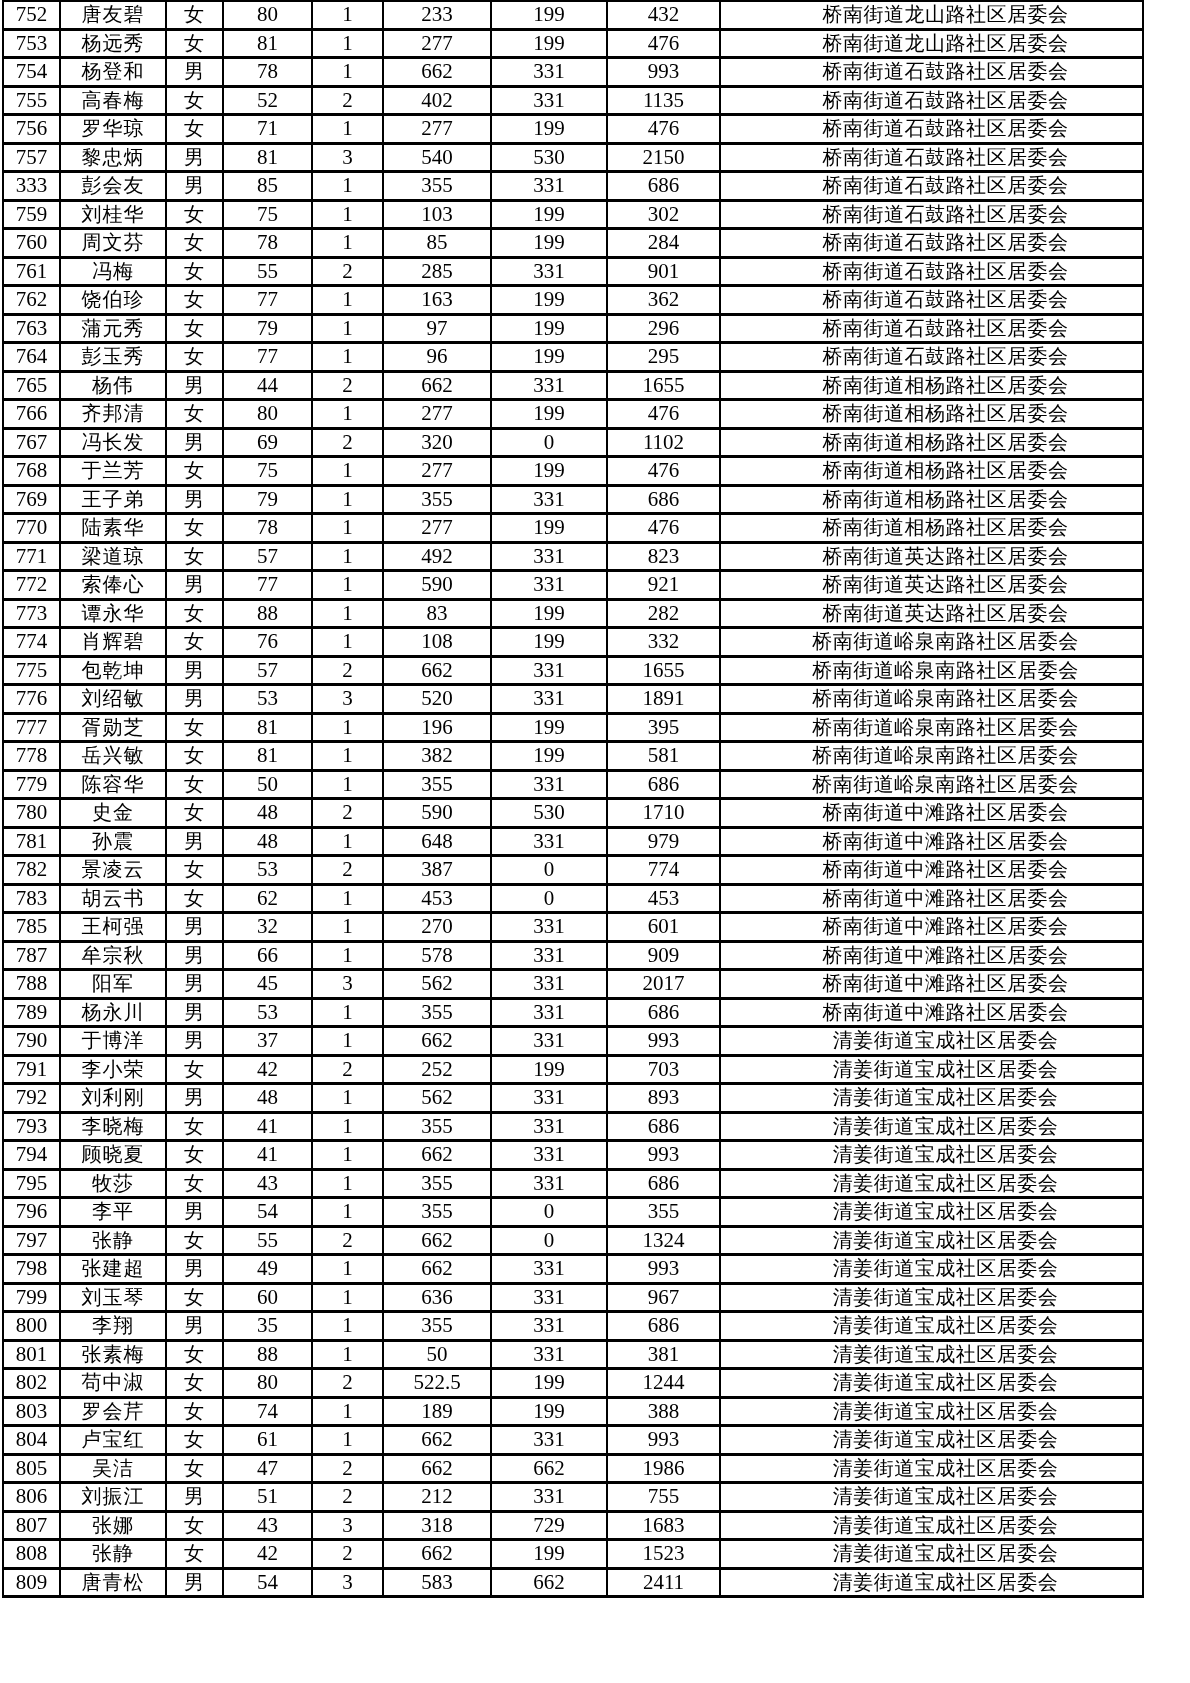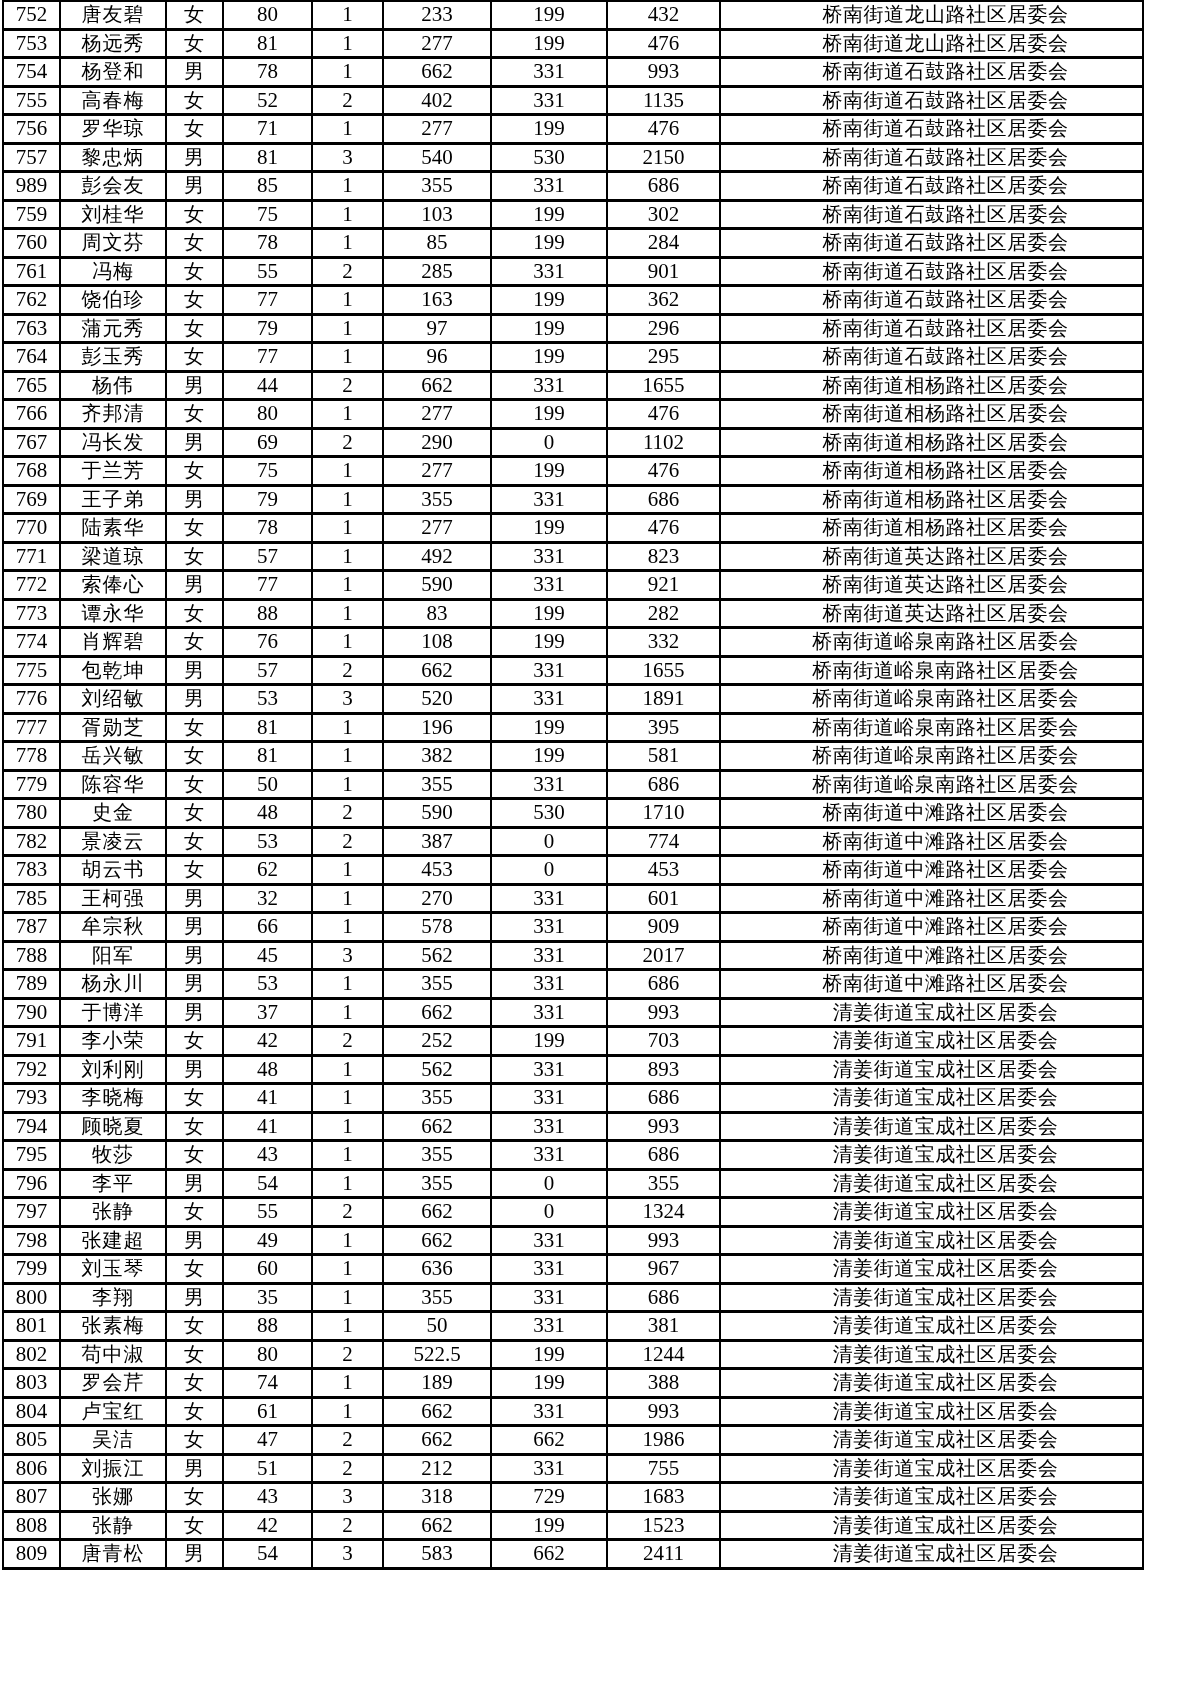--- a/index.html
+++ b/index.html
@@ -137,21 +137,21 @@
           <td class="name">黎忠炳</td>
           <td class="name">男</td>
           <td class="num">81</td>
           <td class="num">3</td>
           <td class="num">540</td>
           <td class="num">530</td>
           <td class="num">2150</td>
           <td class="comm">桥南街道石鼓路社区居委会</td>
         </tr>
         <tr>
-          <td class="seq">989</td>
+          <td class="seq">333</td>
           <td class="name">彭会友</td>
           <td class="name">男</td>
           <td class="num">85</td>
           <td class="num">1</td>
           <td class="num">355</td>
           <td class="num">331</td>
           <td class="num">686</td>
           <td class="comm">桥南街道石鼓路社区居委会</td>
         </tr>
         <tr>
@@ -241,21 +241,21 @@
           <td class="num">199</td>
           <td class="num">476</td>
           <td class="comm">桥南街道相杨路社区居委会</td>
         </tr>
         <tr>
           <td class="seq">767</td>
           <td class="name">冯长发</td>
           <td class="name">男</td>
           <td class="num">69</td>
           <td class="num">2</td>
-          <td class="num">290</td>
+          <td class="num">320</td>
           <td class="num">0</td>
           <td class="num">1102</td>
           <td class="comm">桥南街道相杨路社区居委会</td>
         </tr>
         <tr>
           <td class="seq">768</td>
           <td class="name">于兰芳</td>
           <td class="name">女</td>
           <td class="num">75</td>
           <td class="num">1</td>
@@ -387,20 +387,31 @@
         </tr>
         <tr>
           <td class="seq">780</td>
           <td class="name">史金</td>
           <td class="name">女</td>
           <td class="num">48</td>
           <td class="num">2</td>
           <td class="num">590</td>
           <td class="num">530</td>
           <td class="num">1710</td>
+          <td class="comm">桥南街道中滩路社区居委会</td>
+        </tr>
+        <tr>
+          <td class="seq">781</td>
+          <td class="name">孙震</td>
+          <td class="name">男</td>
+          <td class="num">48</td>
+          <td class="num">1</td>
+          <td class="num">648</td>
+          <td class="num">331</td>
+          <td class="num">979</td>
           <td class="comm">桥南街道中滩路社区居委会</td>
         </tr>
         <tr>
           <td class="seq">782</td>
           <td class="name">景凌云</td>
           <td class="name">女</td>
           <td class="num">53</td>
           <td class="num">2</td>
           <td class="num">387</td>
           <td class="num">0</td>

